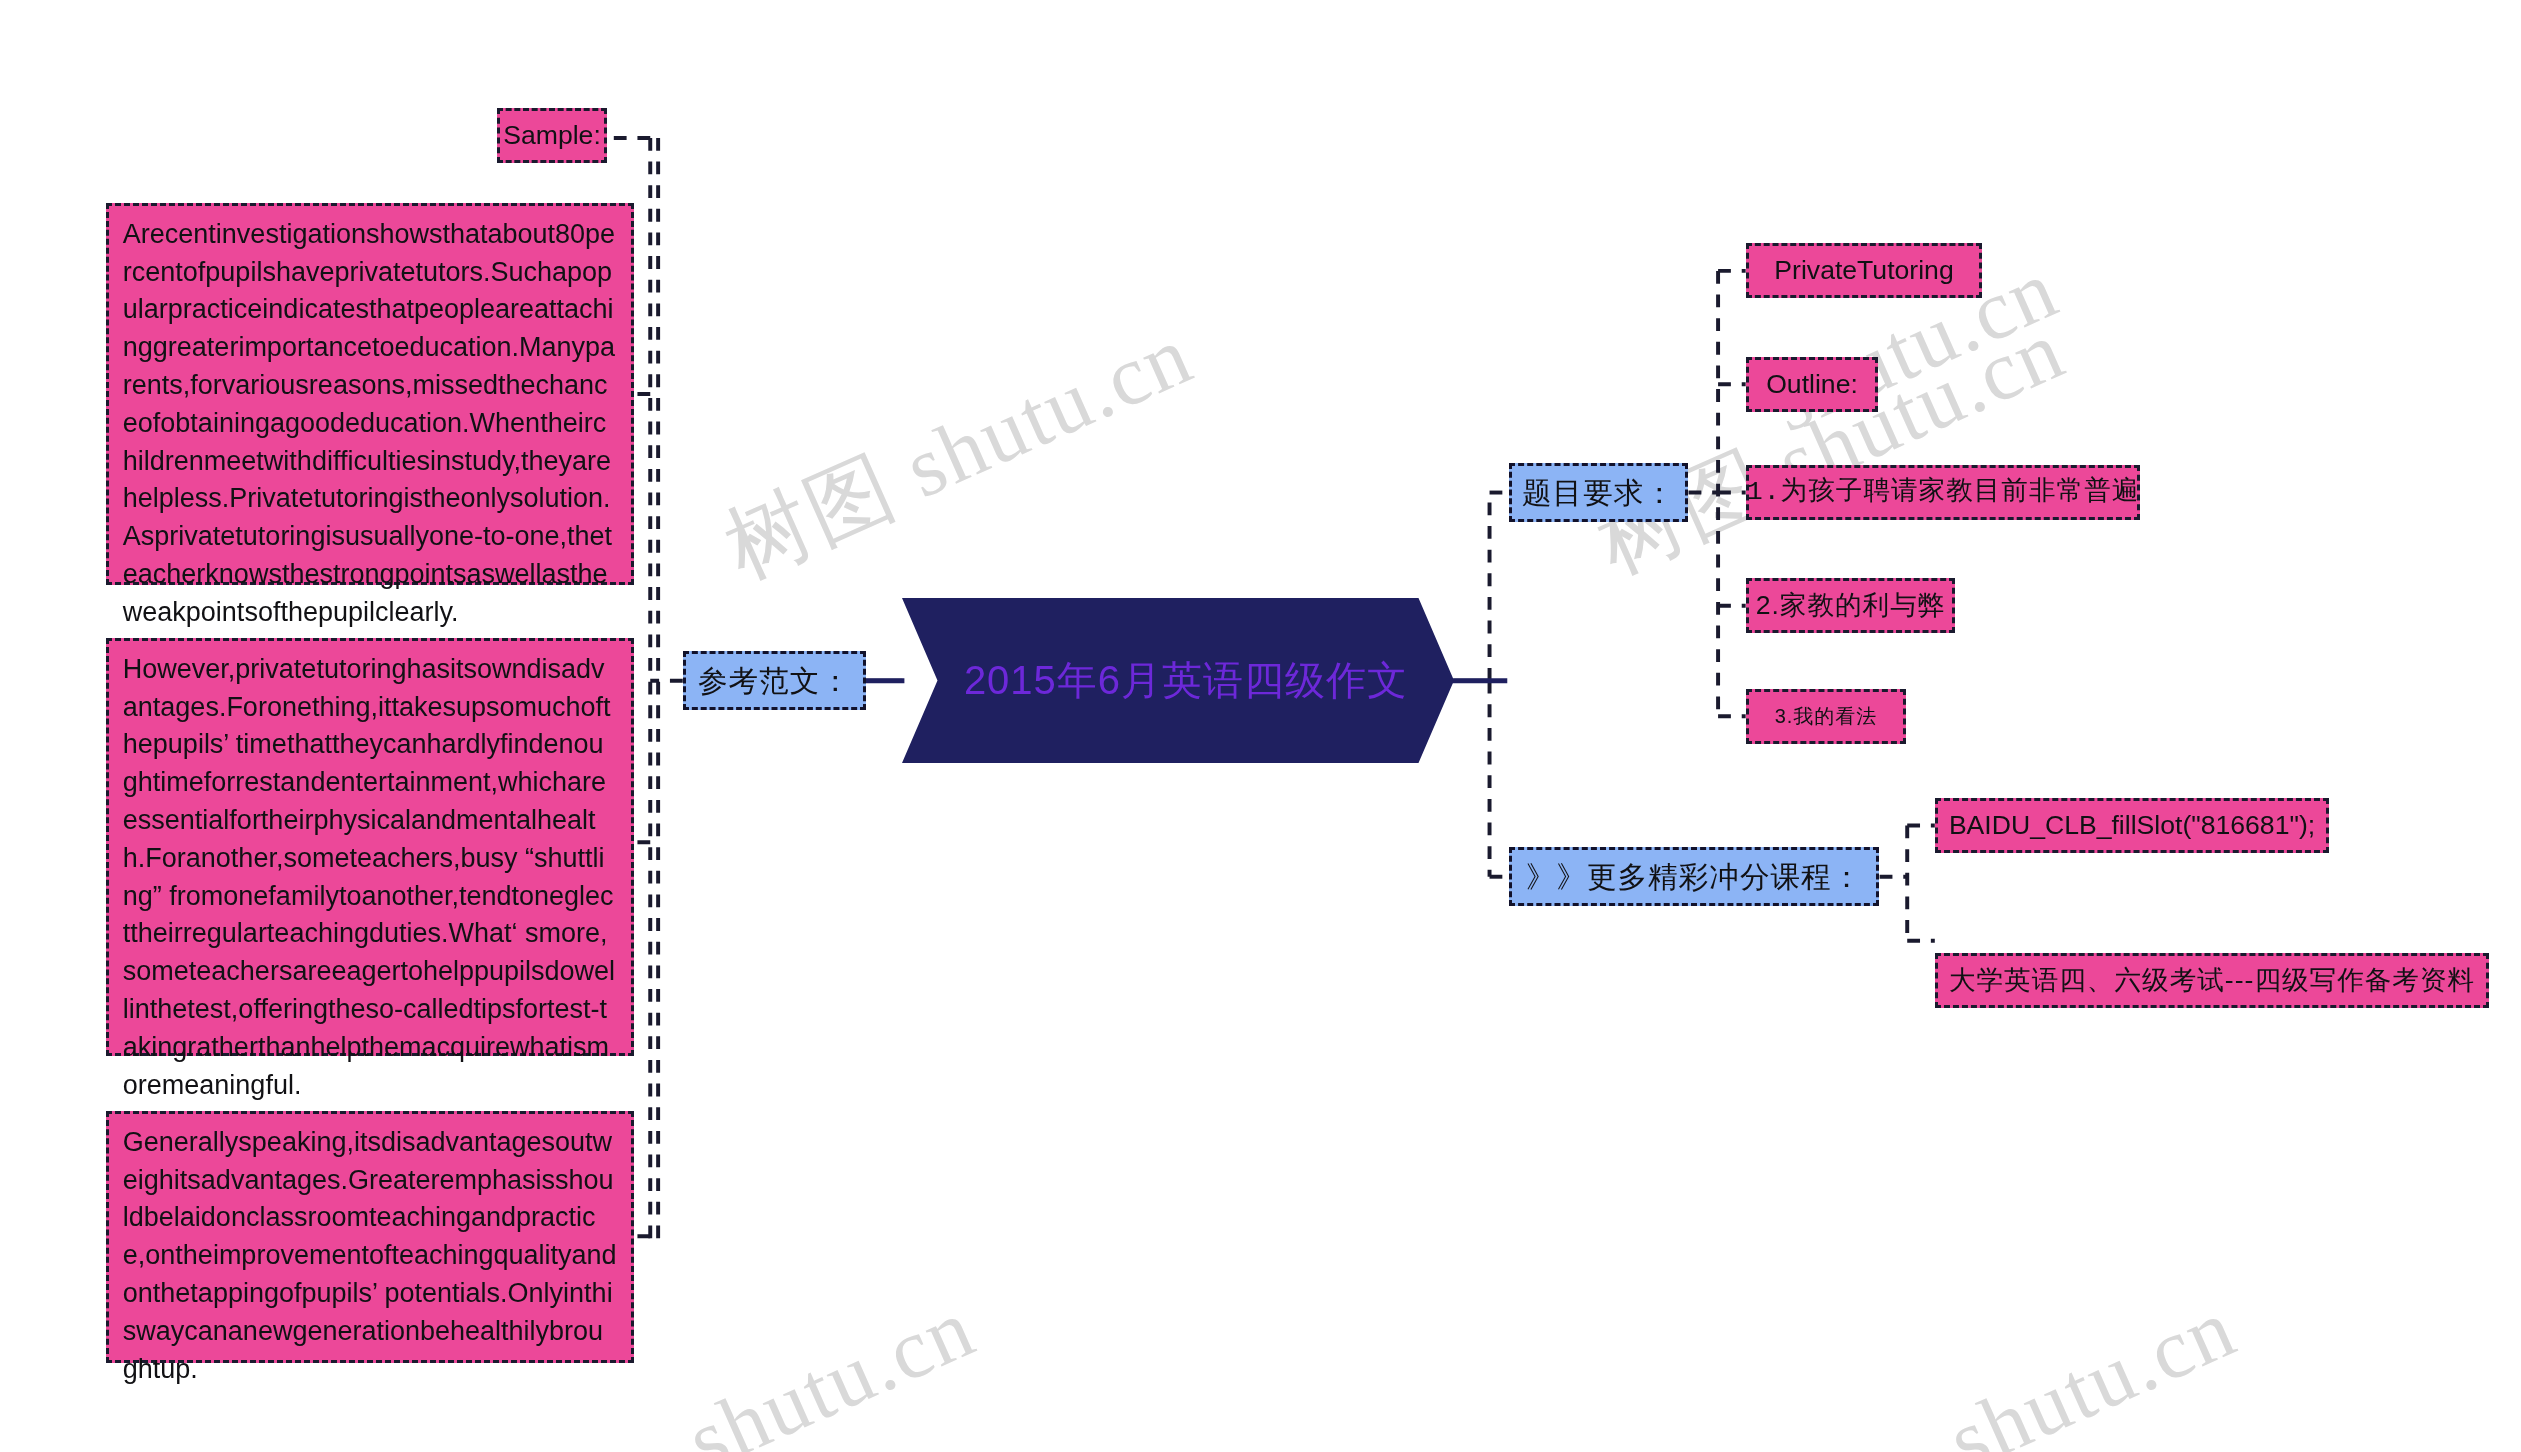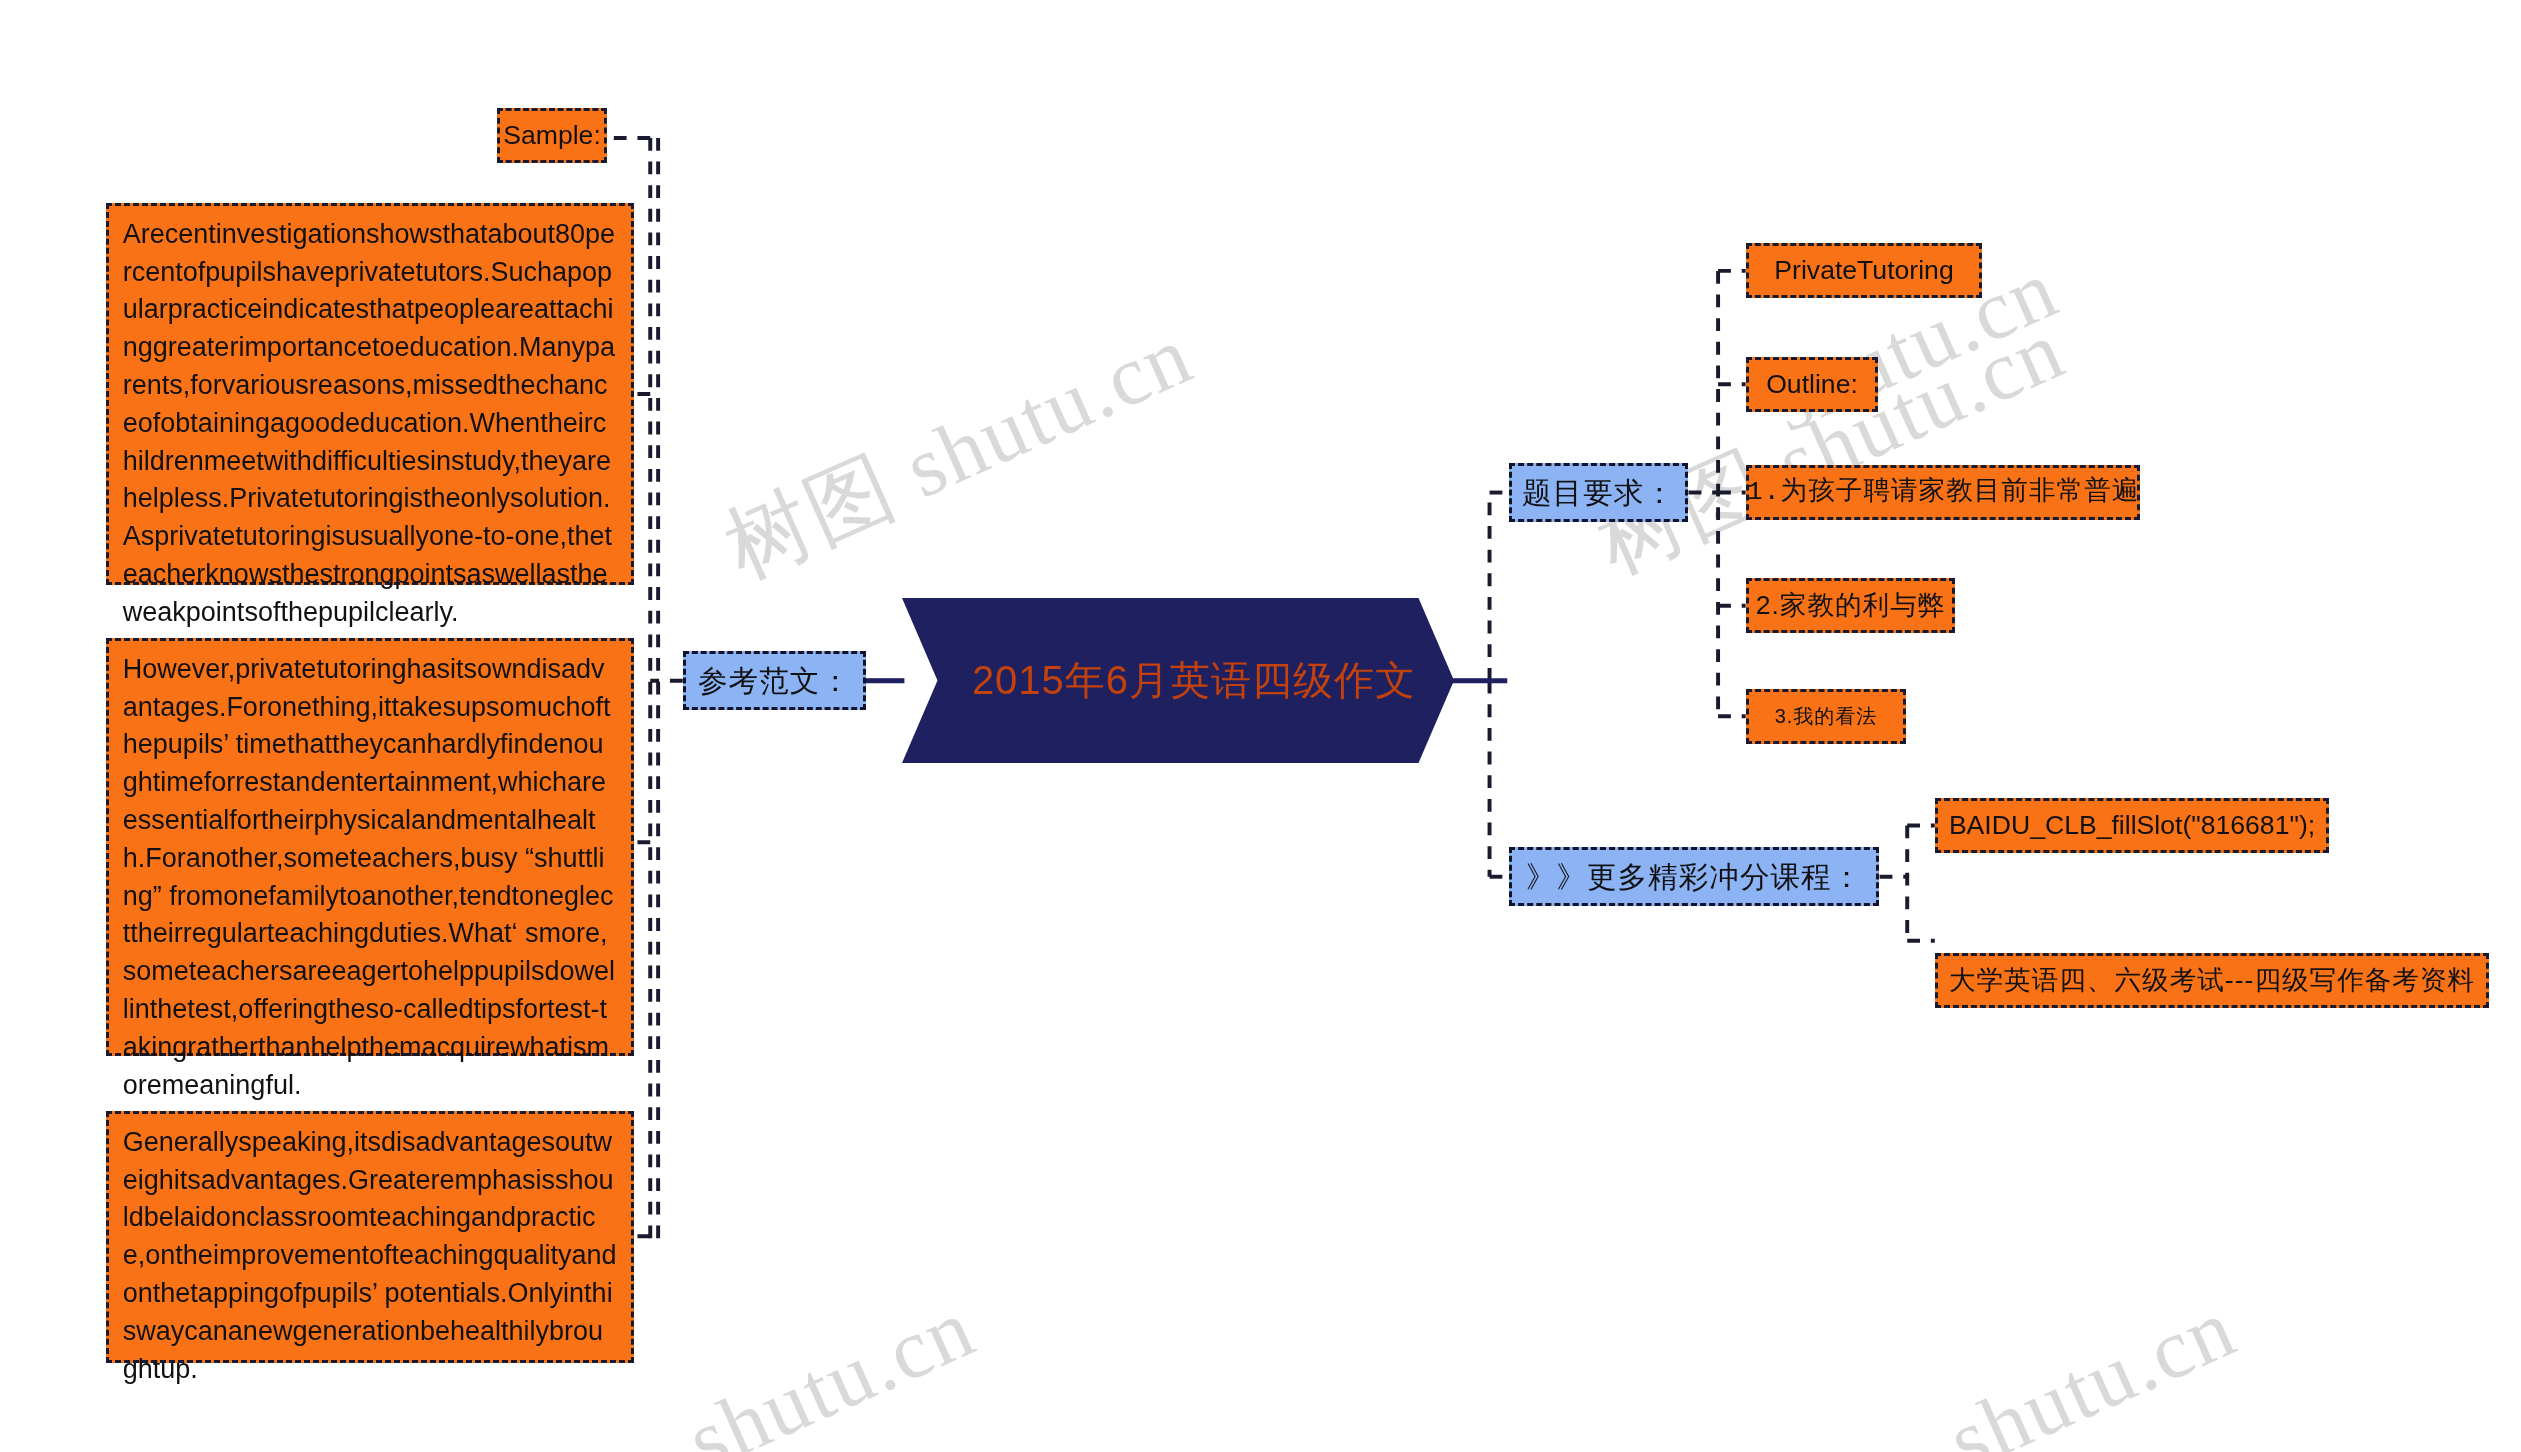--- a/index.html
+++ b/index.html
@@ -28,21 +28,21 @@
   }
 
   
   .svg-layer{position:absolute;left:0;top:0;width:2522px;height:1453px;z-index:1;pointer-events:none;}
 
   
   .node{
     position:absolute;
     z-index:3;
     box-sizing:border-box;
-    background:#f97316;
+    background:#ec4899;
     border:3px dashed #1a1a2e;
     display:flex;
     align-items:center;
     color:#111114;
     line-height:1.34;
   }
   .node.blue{
     background:#8cb4f5;
     border:3px dashed #12122b;
   }
@@ -68,23 +68,23 @@
   #center-node{
     position:absolute;
     z-index:4;
     left:902px;top:598px;
     width:552px;height:165px;
   }
   #center-node .hexbg{
     position:absolute;left:0;top:0;width:100%;height:100%;
   }
   #center-node .ctext{
-    position:absolute;left:16px;top:0;width:100%;height:100%;
+    position:absolute;left:8px;top:0;width:100%;height:100%;
     display:flex;flex-direction:column;align-items:center;justify-content:center;
-    color:#c2410c;
+    color:#6d28d9;
     font-size:40px;
     line-height:1.28;
     letter-spacing:1px;
     text-align:right;
   }
 </style>
 </head>
 <body>
 
 <div id="canvas">

